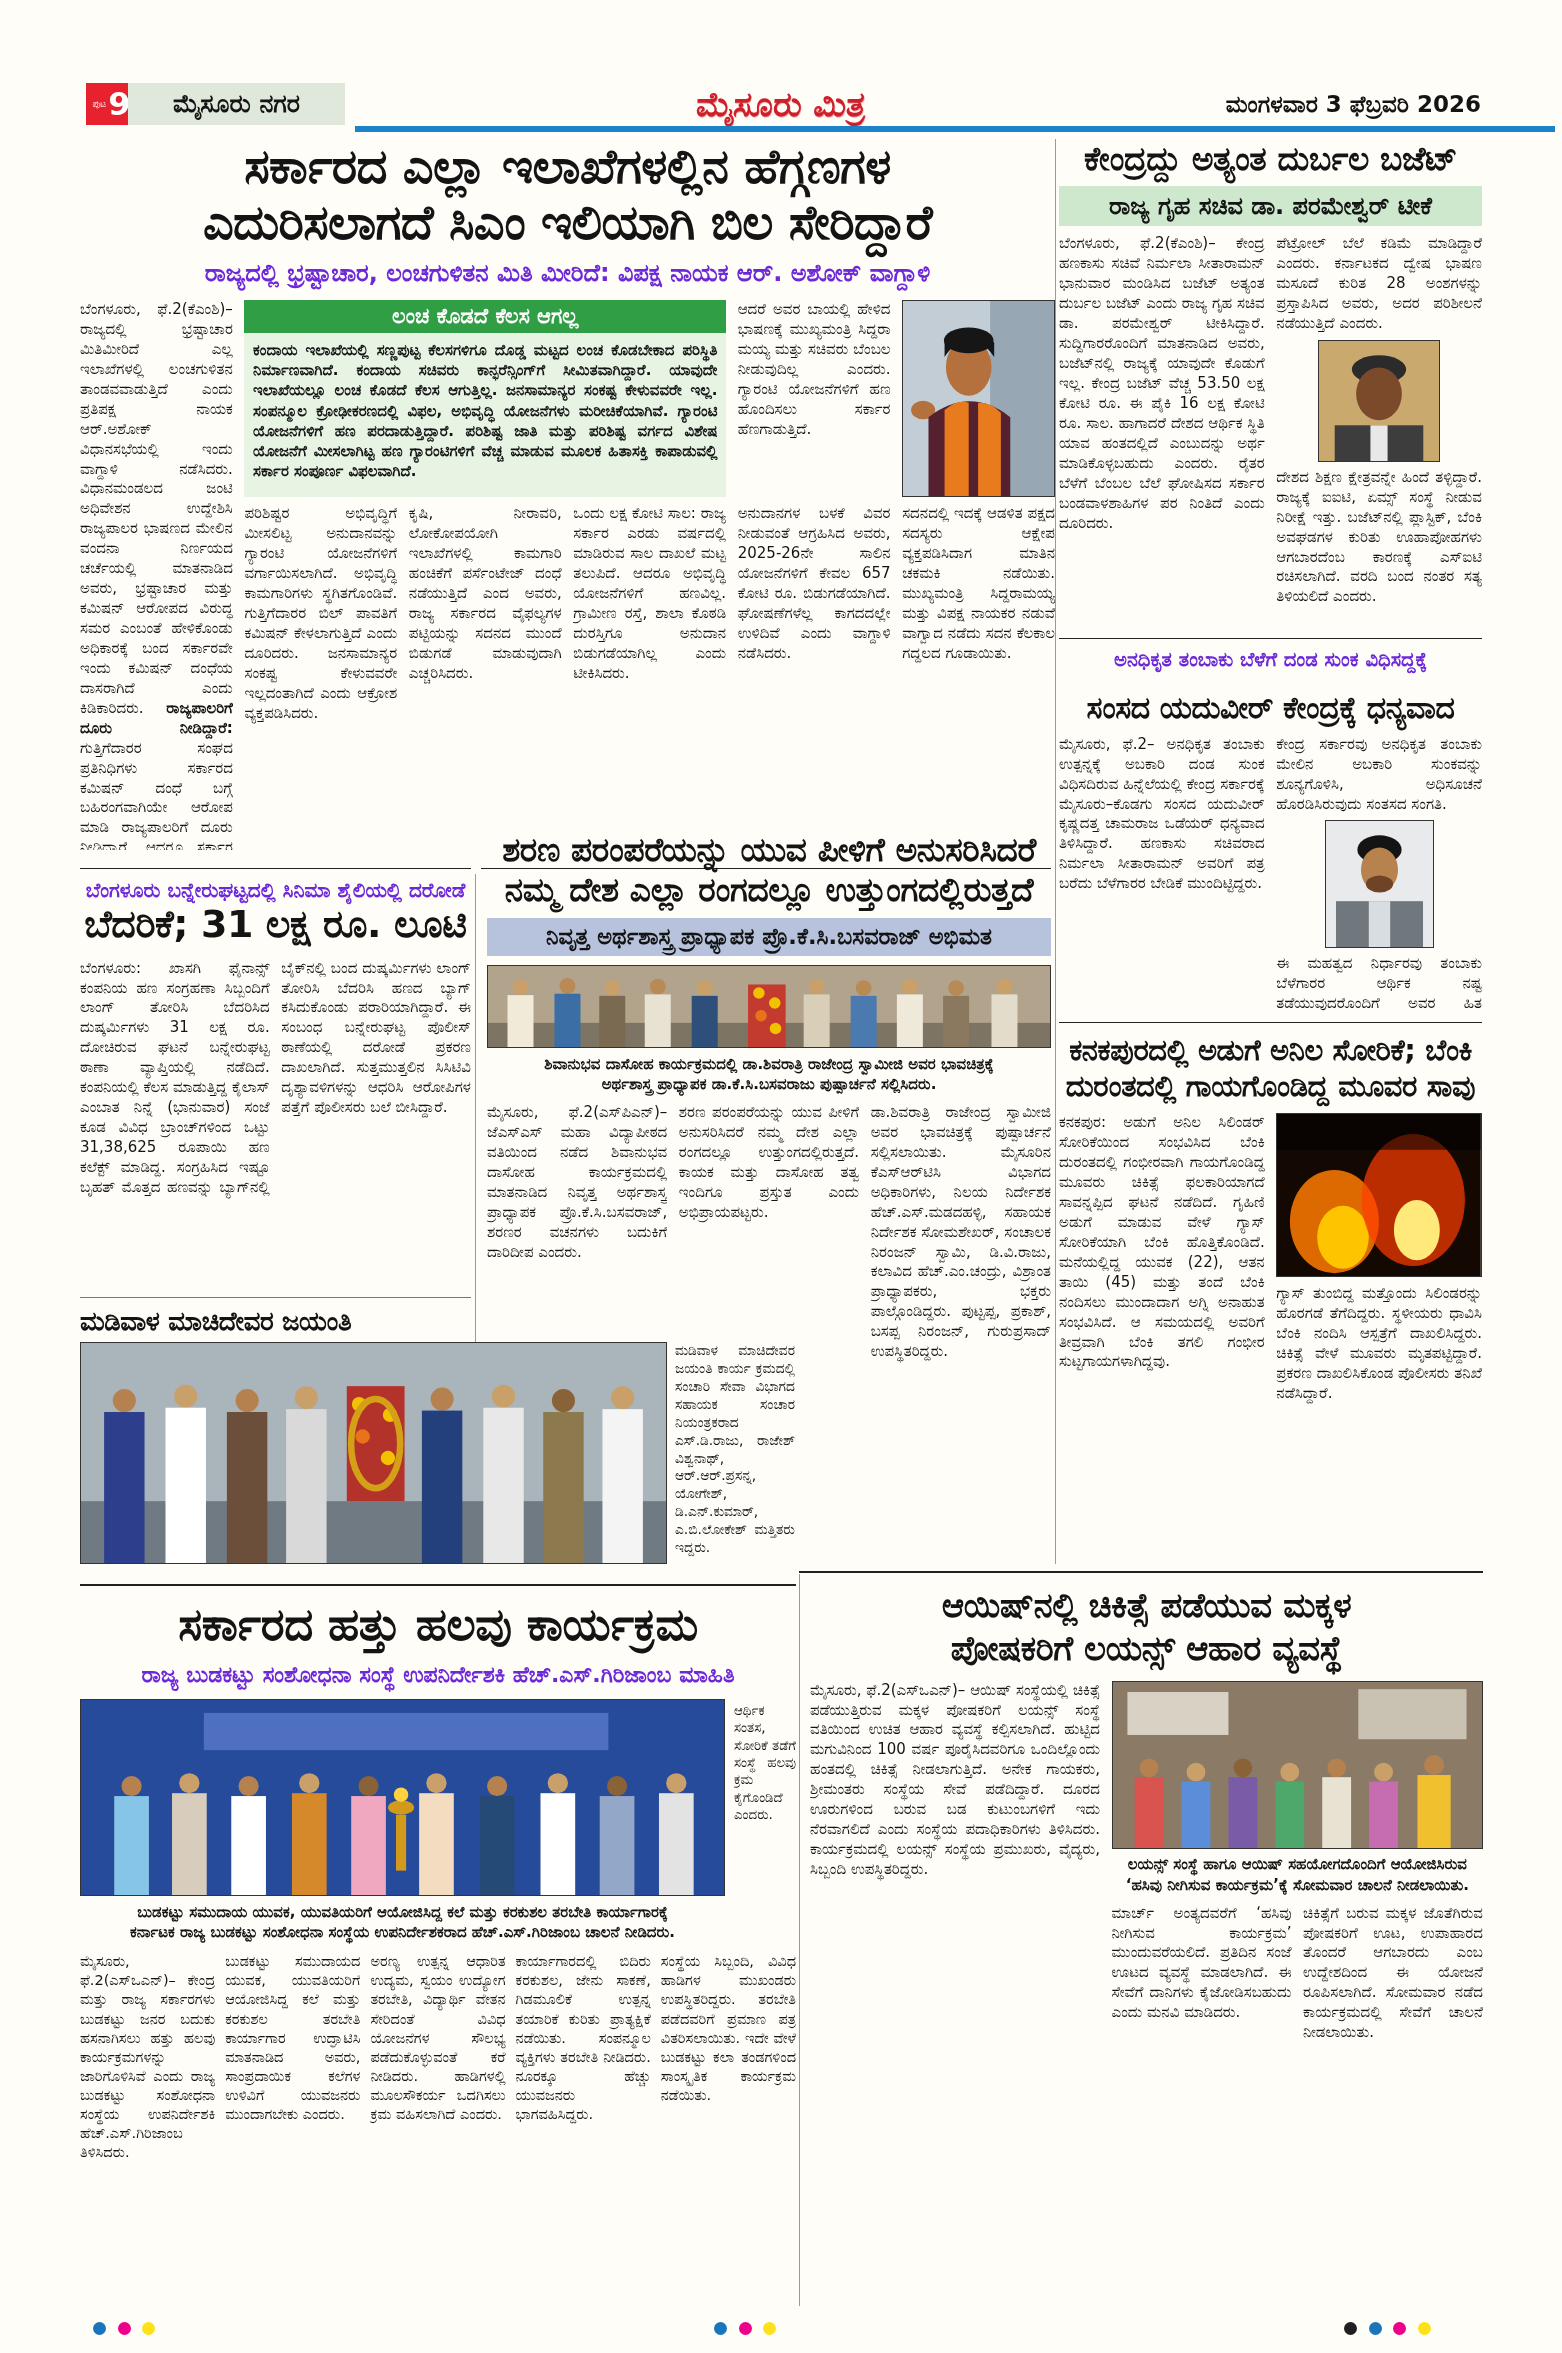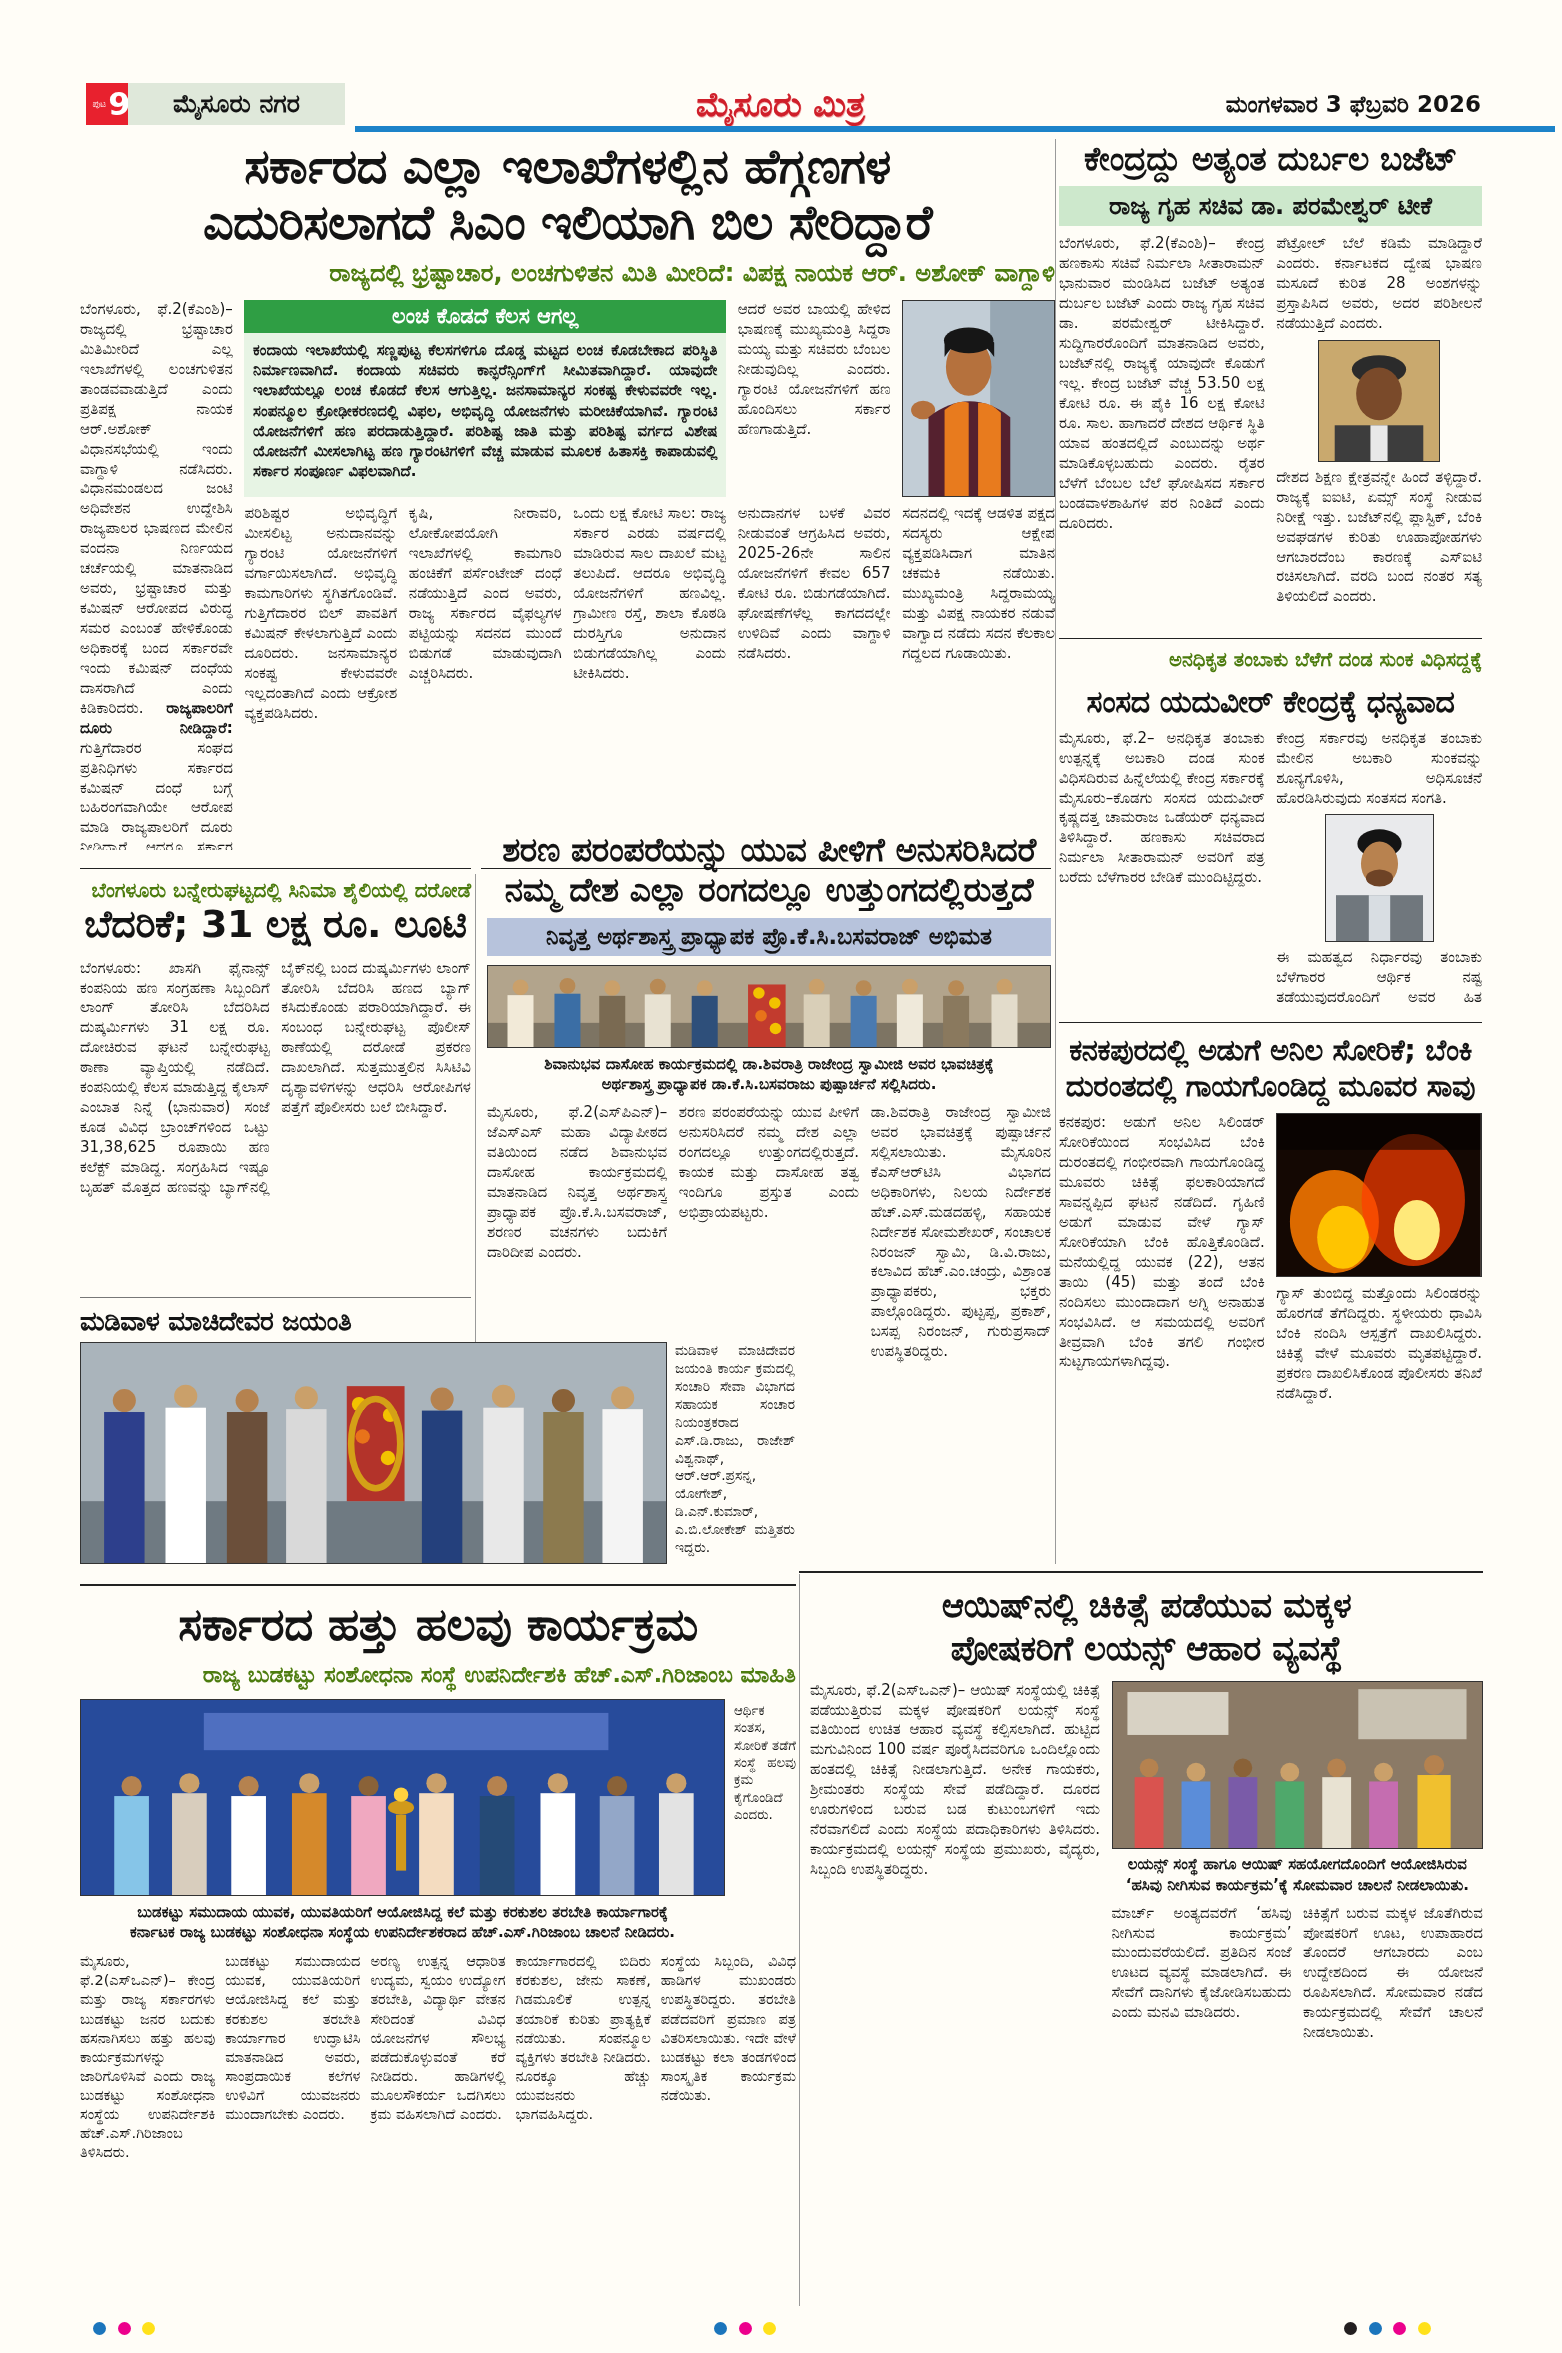--- a/index.html
+++ b/index.html
@@ -8,21 +8,21 @@
     position:relative; width:1562px; height:2354px; margin:0 auto;
     background:#fffdf7; color:#141414;
     font-family:"DejaVu Sans", sans-serif; overflow:hidden;
   }
   .abs { position:absolute; }
   .j { text-align:justify; overflow:hidden; }
   .body-txt { font-size:15px; line-height:1.33; }
   .body-sm  { font-size:13.8px;  line-height:1.3; }
   .bold { font-weight:bold; }
   .center { text-align:center; }
-  .kicker { color:#4d7c0f; font-weight:bold;text-align:right; }
+  .kicker { color:#6d28d9; font-weight:bold; }
   .hrule { background:#222; }
   .vrule { background:#9a9a9a; width:0.7px; }
   .photo { border:0.7px solid #333; overflow:hidden; background:#ccc; }
   .photo svg { display:block; }
   .cap { font-weight:bold; font-size:15px; line-height:1.35; text-align:center; }
   
   .badge { background:#e8212e; color:#fff; display:flex; align-items:center; justify-content:center; gap:2.2px; }
   .badge .tiny { font-size:9.4px; }
   .badge .num { font-size:32px; font-weight:800; line-height:1; }
   .sectionbox { background:#dfe8da; display:flex; align-items:center; justify-content:center; font-size:25px; font-weight:800; }
@@ -110,21 +110,21 @@
           </svg>
         </div>
         <div class="j body-txt">ದೇಶದ ಶಿಕ್ಷಣ ಕ್ಷೇತ್ರವನ್ನೇ ಹಿಂದೆ ತಳ್ಳಿದ್ದಾರೆ. ರಾಜ್ಯಕ್ಕೆ ಐಐಟಿ, ಏಮ್ಸ್ ಸಂಸ್ಥೆ ನೀಡುವ ನಿರೀಕ್ಷೆ ಇತ್ತು. ಬಜೆಟ್‌ನಲ್ಲಿ ಪ್ಲಾಸ್ಟಿಕ್, ಬೆಂಕಿ ಅವಘಡಗಳ ಕುರಿತು ಊಹಾಪೋಹಗಳು ಆಗಬಾರದೆಂಬ ಕಾರಣಕ್ಕೆ ಎಸ್‌ಐಟಿ ರಚಿಸಲಾಗಿದೆ. ವರದಿ ಬಂದ ನಂತರ ಸತ್ಯ ತಿಳಿಯಲಿದೆ ಎಂದರು.</div>
       </div>
     </div>
   </div>
 
   <div class="abs hrule" style="left:1059px; top:638px; width:423px; height:1.4px;"></div>
   <div class="abs" style="left:1059px; top:648px; width:423px;">
     <div class="kicker center" style="font-size:19.6px;">ಅನಧಿಕೃತ ತಂಬಾಕು ಬೆಳೆಗೆ ದಂಡ ಸುಂಕ ವಿಧಿಸದ್ದಕ್ಕೆ</div>
-    <div class="h2a center" style="font-size:30px; margin-top:13px;">ಸಂಸದ ಯದುವೀರ್ ಕೇಂದ್ರಕ್ಕೆ ಧನ್ಯವಾದ</div>
+    <div class="h2a center" style="font-size:30px; margin-top:19px;">ಸಂಸದ ಯದುವೀರ್ ಕೇಂದ್ರಕ್ಕೆ ಧನ್ಯವಾದ</div>
     <div class="cols2" style="margin-top:8.7px; height:280px;">
       <div class="j body-txt">ಮೈಸೂರು, ಫೆ.2– ಅನಧಿಕೃತ ತಂಬಾಕು ಉತ್ಪನ್ನಕ್ಕೆ ಅಬಕಾರಿ ದಂಡ ಸುಂಕ ವಿಧಿಸದಿರುವ ಹಿನ್ನೆಲೆಯಲ್ಲಿ ಕೇಂದ್ರ ಸರ್ಕಾರಕ್ಕೆ ಮೈಸೂರು–ಕೊಡಗು ಸಂಸದ ಯದುವೀರ್ ಕೃಷ್ಣದತ್ತ ಚಾಮರಾಜ ಒಡೆಯರ್ ಧನ್ಯವಾದ ತಿಳಿಸಿದ್ದಾರೆ. ಹಣಕಾಸು ಸಚಿವರಾದ ನಿರ್ಮಲಾ ಸೀತಾರಾಮನ್ ಅವರಿಗೆ ಪತ್ರ ಬರೆದು ಬೆಳೆಗಾರರ ಬೇಡಿಕೆ ಮುಂದಿಟ್ಟಿದ್ದರು.</div>
       <div style="overflow:hidden;">
         <div class="j body-txt">ಕೇಂದ್ರ ಸರ್ಕಾರವು ಅನಧಿಕೃತ ತಂಬಾಕು ಮೇಲಿನ ಅಬಕಾರಿ ಸುಂಕವನ್ನು ಶೂನ್ಯಗೊಳಿಸಿ, ಅಧಿಸೂಚನೆ ಹೊರಡಿಸಿರುವುದು ಸಂತಸದ ಸಂಗತಿ.</div>
         <div class="photo" style="width:109px; height:128px; margin:5.8px auto;">
           <svg width="100%" height="100%" viewBox="0 0 150 176" preserveAspectRatio="none">
             <rect width="150" height="176" fill="#e9eaec"></rect>
             <ellipse cx="75" cy="40" rx="31" ry="20" fill="#141414"></ellipse>
             <ellipse cx="75" cy="68" rx="26" ry="31" fill="#b8824f"></ellipse>
             <ellipse cx="75" cy="88" rx="19" ry="12" fill="#6e4326"></ellipse>

